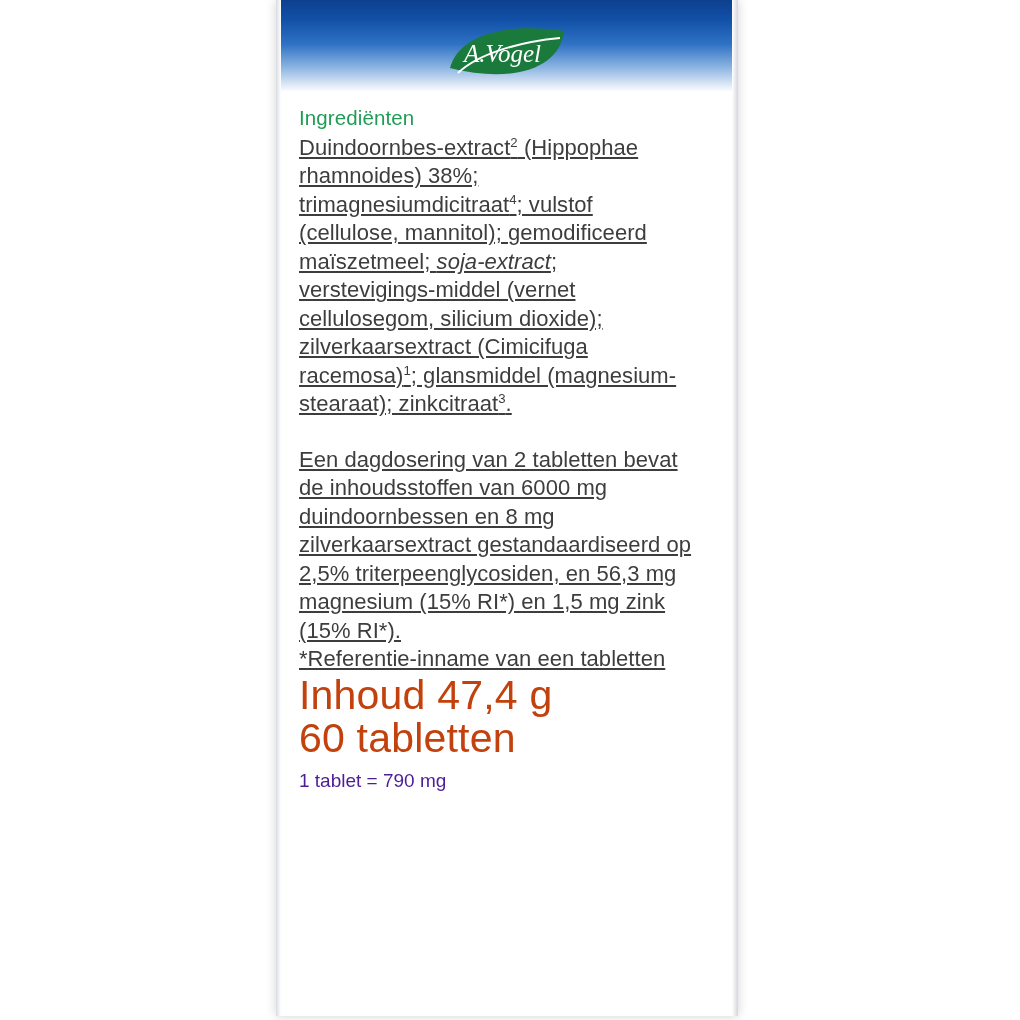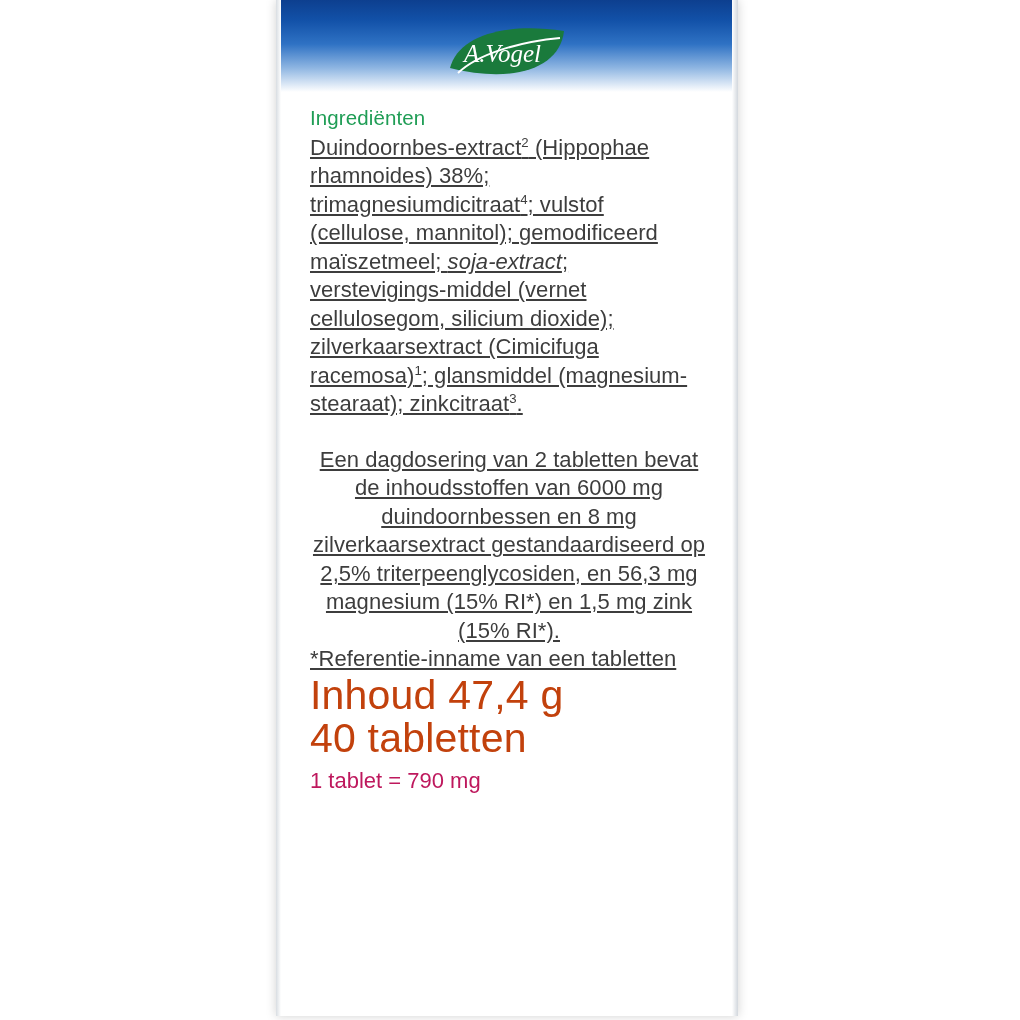--- a/index.html
+++ b/index.html
@@ -63,21 +63,21 @@
     left: 172px;
     top: 28px;
     width: 118px;
     height: 53px;
   }
   .logo svg { display: block; }
 
   
   .content {
     position: absolute;
-    left: 34px;
+    left: 23px;
     top: 105px;
     width: 398px;
     color: #3a3a3a;
   }
 
   .heading {
     color: #1f9d55;
     font-size: 20.5px;
     line-height: 1.25;
     margin: 0 0 3px 0;
@@ -87,44 +87,44 @@
 
   .para {
     font-size: 22px;
     line-height: 28.5px;
     margin: 0;
     color: #3d3d3d;
     letter-spacing: 0.05px;
     text-decoration: underline;
   }
 
-  .para.block-gap { margin-top: 27px; text-align: center; }
+  .para.block-gap { margin-top: 27px; }
   .para.block-gap-sm { margin-top: 25px; }
 
   .italic { font-style: italic; }
   sup {
     font-size: 0.6em;
     vertical-align: super;
     line-height: 0;
   }
 
   .inhoud {
     color: #c2410c;
   }
   .inhoud .line1,
   .inhoud .line2 {
     font-size: 41px;
     line-height: 43px;
     letter-spacing: 0.2px;
   }
   .tablet-weight {
     margin-top: 8px;
-    font-size: 22px;
+    font-size: 19px;
     line-height: 26px;
-    color: #be185d;
+    color: #4c1d95;
   }
 
   .nowrap { white-space: pre; }
 </style>
 </head>
 <body>
 
 <div class="scene">
 
   <div class="package">
@@ -149,19 +149,19 @@
 
 
       <p class="para block-gap">Een dagdosering van 2 tabletten bevat de inhoudsstoffen van 6000 mg duindoornbessen en 8 mg zilverkaarsextract gestandaardiseerd op 2,5% triterpeenglycosiden, en 56,3 mg magnesium (15% RI*) en 1,5 mg zink (15% RI*).</p>
 
       <p class="para">*Referentie-inname van een tabletten</p>
 
 
 
       <div class="inhoud">
         <div class="line1">Inhoud 47,4 g</div>
-        <div class="line2">40 tabletten</div>
+        <div class="line2">60 tabletten</div>
       </div>
       <div class="tablet-weight">1 tablet = 790 mg</div>
 
     </div>
   </div>
 </div>
 
 </body></html>

